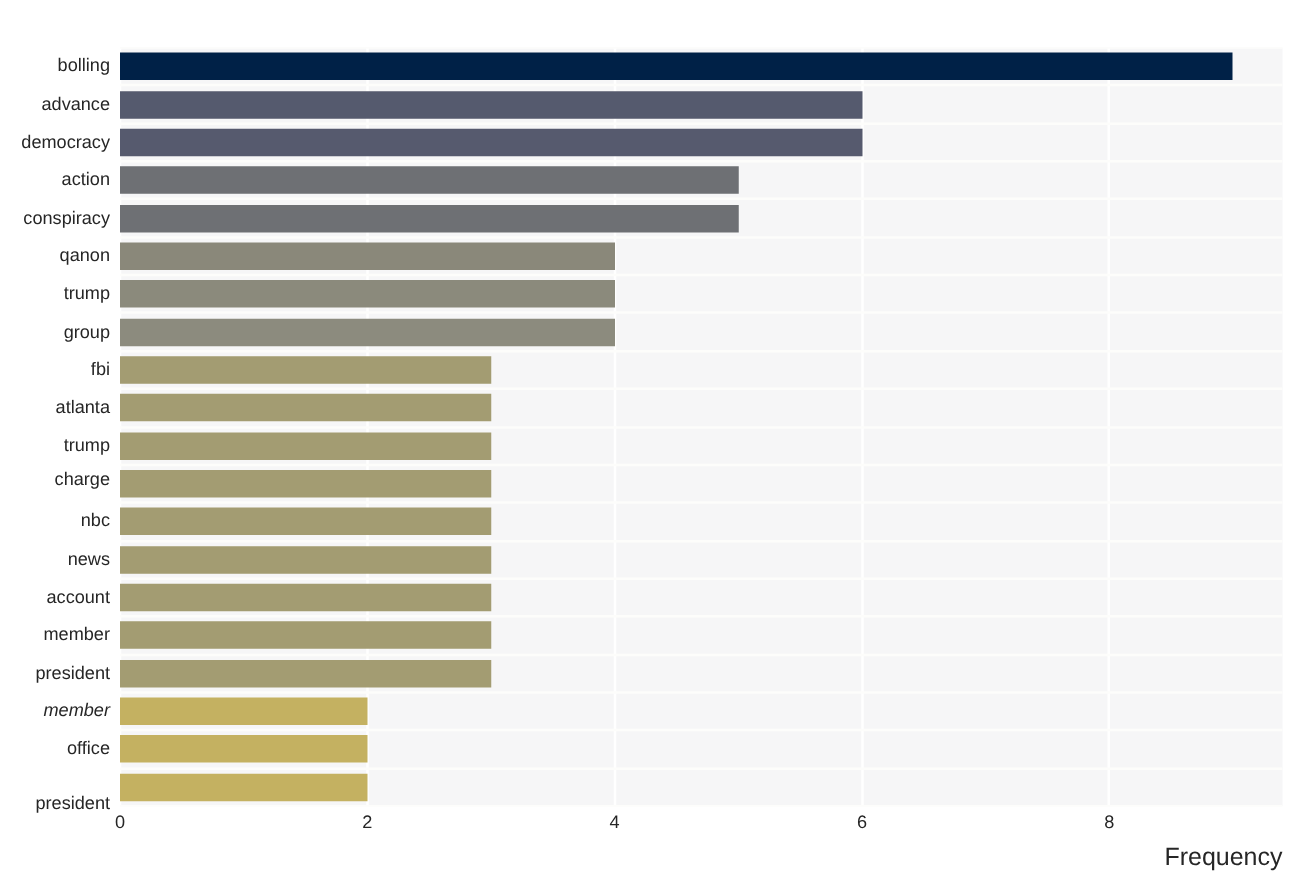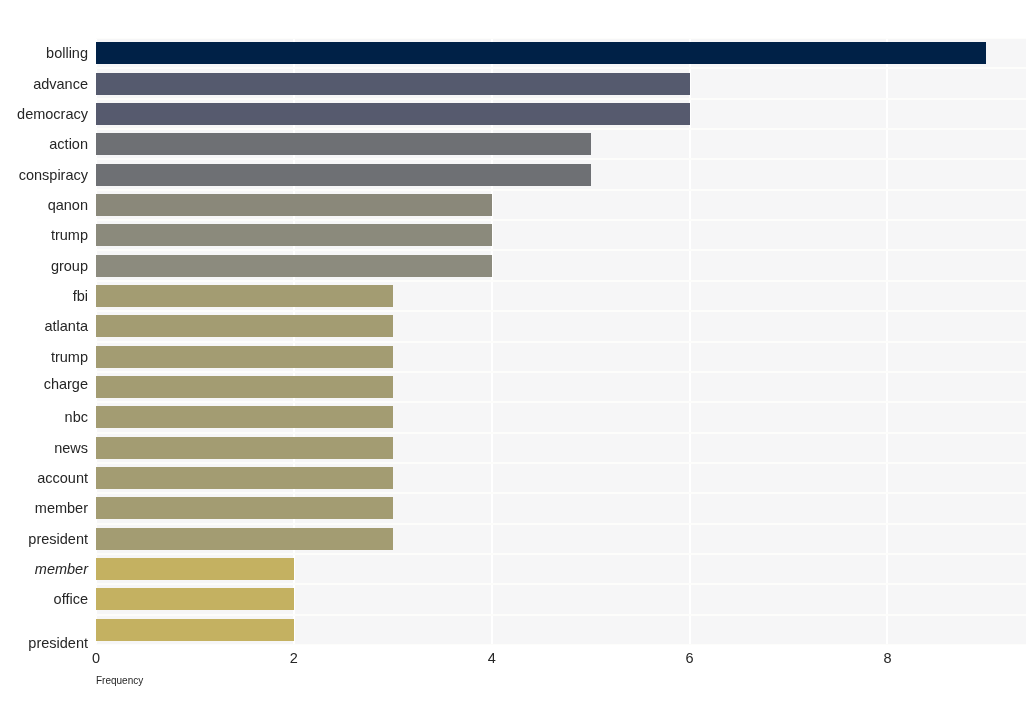--- a/index.html
+++ b/index.html
@@ -95,22 +95,22 @@
     transform: translateX(-50%);
     font-size: 14.5px;
     color: #262626;
     white-space: nowrap;
   }
   #x-axis-title {
     position: absolute;
     left: 96px;
     top: 675px;
     width: 930px;
-    text-align: left;
-    font-size: 10px;
+    text-align: right;
+    font-size: 20px;
     color: #262626;
   }
 </style>
 </head>
 <body>
 
 <div id="figure">
 
 
   <div id="plot-area">

